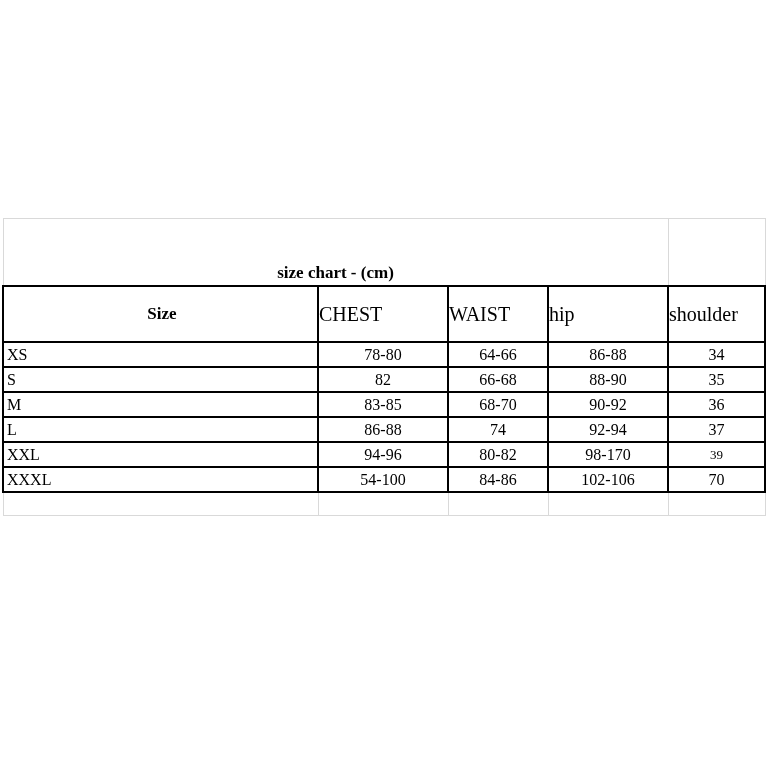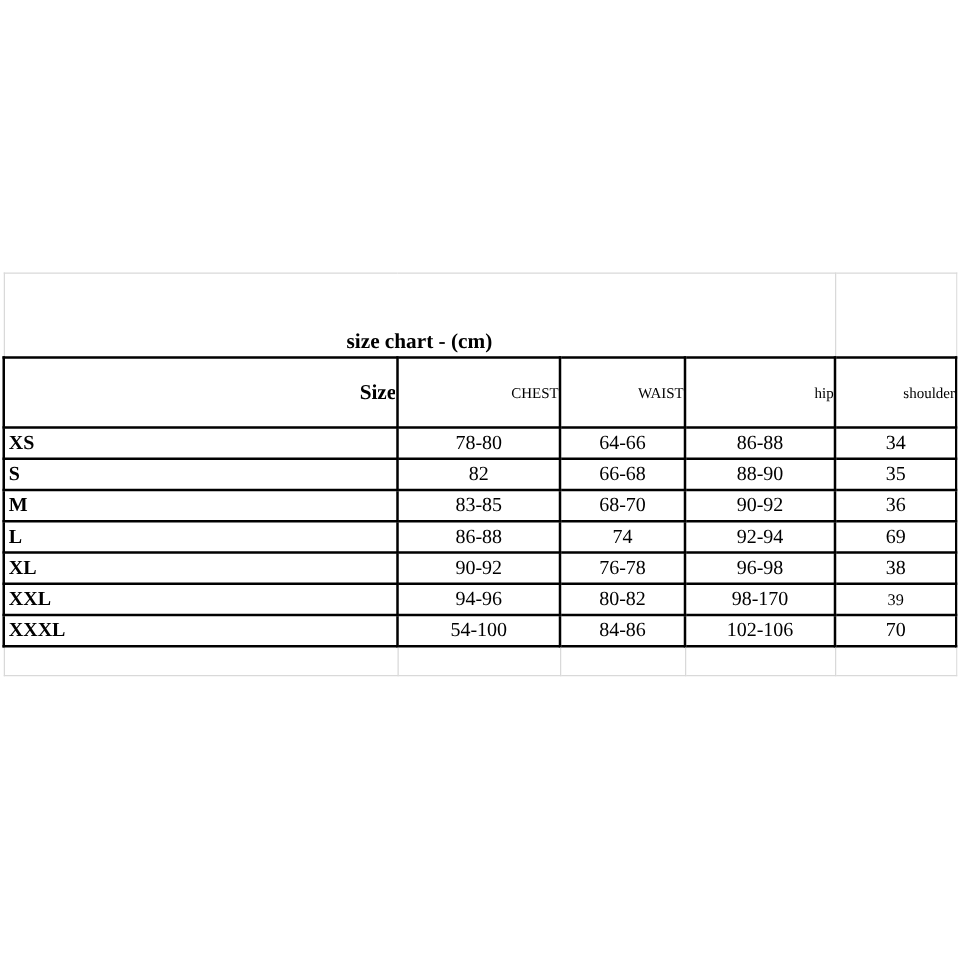--- a/index.html
+++ b/index.html
@@ -35,44 +35,43 @@
     text-align: center;
     font-weight: bold;
     font-size: 17px;
     padding-bottom: 2px;
   }
 
   
   td.h {
     border: 2px solid #000000;
     height: 54px;
-    text-align: right;
+    text-align: left;
     vertical-align: middle;
-    font-size: 12px;
+    font-size: 20px;
   }
   td.h.size-head {
-    text-align: right;
+    text-align: center;
     font-weight: bold;
     font-size: 17px;
     padding-left: 3px;
     border-radius: 13px;
   }
 
   
   td.d {
     border: 2px solid #000000;
     height: 23px;
     text-align: center;
     vertical-align: middle;
     font-size: 16px;
   }
   td.d.row-label {
     text-align: left;
     padding-left: 3px;
-    font-weight: bold;
   }
   td.d.small-val { font-size: 13px; }
 
   
   td.e {
     border: 1px solid #d9d9d9;
     height: 22px;
   }
 </style>
 </head>
@@ -121,28 +120,21 @@
       <td class="d">83-85</td>
       <td class="d">68-70</td>
       <td class="d">90-92</td>
       <td class="d">36</td>
     </tr>
     <tr>
       <td class="d row-label">L</td>
       <td class="d">86-88</td>
       <td class="d">74</td>
       <td class="d">92-94</td>
-      <td class="d">69</td>
-    </tr>
-    <tr>
-      <td class="d row-label">XL</td>
-      <td class="d">90-92</td>
-      <td class="d">76-78</td>
-      <td class="d">96-98</td>
-      <td class="d">38</td>
+      <td class="d">37</td>
     </tr>
     <tr>
       <td class="d row-label">XXL</td>
       <td class="d">94-96</td>
       <td class="d">80-82</td>
       <td class="d">98-170</td>
       <td class="d small-val">39</td>
     </tr>
     <tr>
       <td class="d row-label">XXXL</td>

